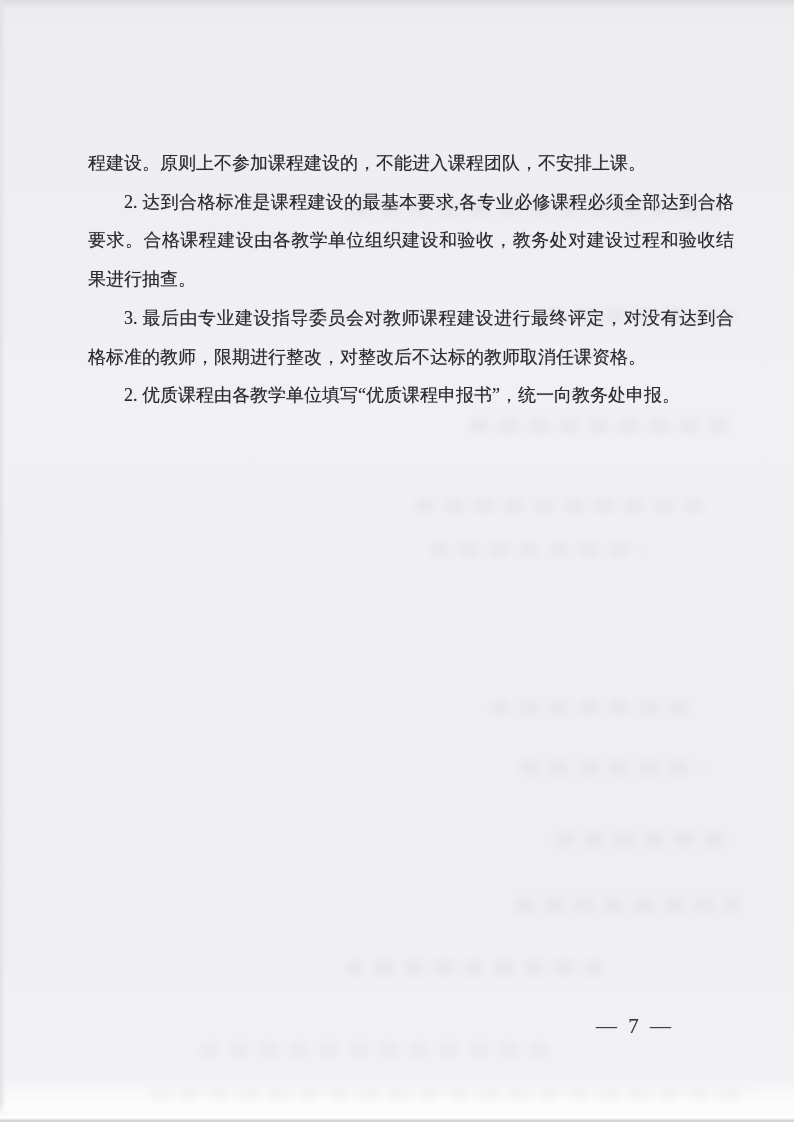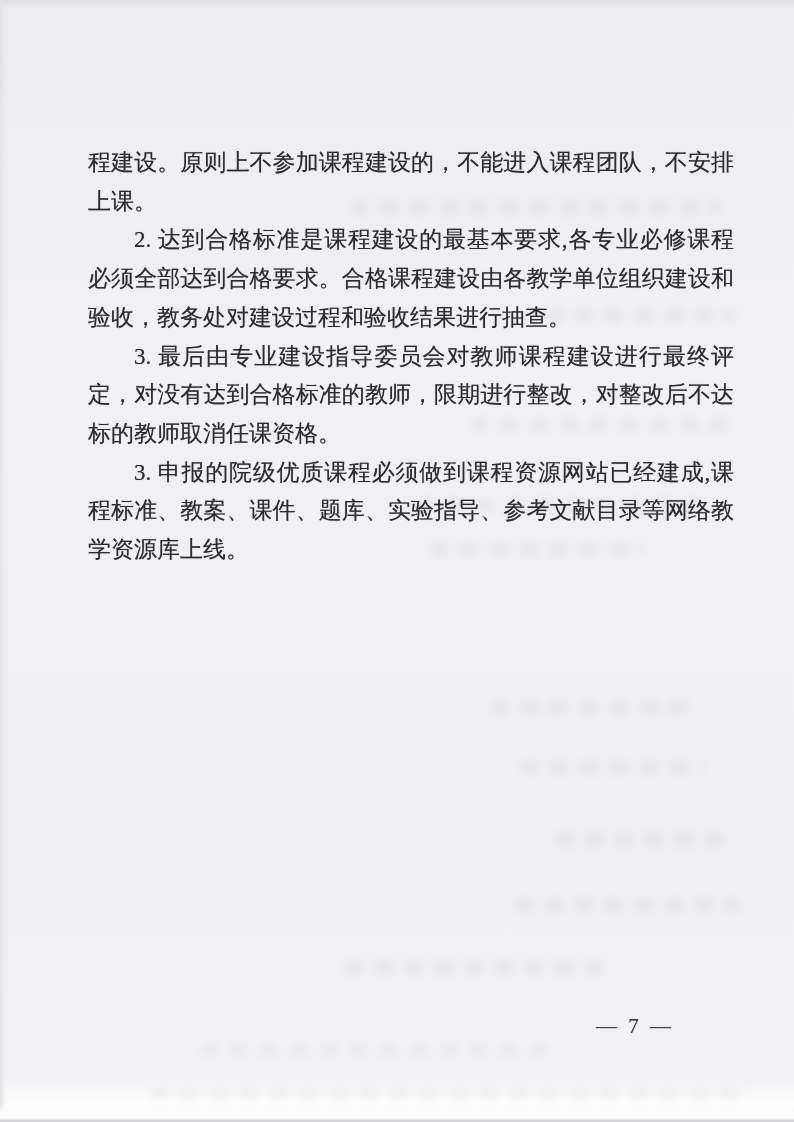--- a/index.html
+++ b/index.html
@@ -30,21 +30,21 @@
     position: absolute;
     left: 0; right: 0; bottom: 0;
     height: 18px;
     background: linear-gradient(180deg, rgba(255,255,255,0) 0%, #fafafc 55%, #fdfdfe 78%, #d7d7db 92%, #cfcfd4 100%);
   }
   .content {
     position: absolute;
     left: 88px;
     top: 144px;
     width: 646px;
-    font-size: 23px;
+    font-size: 18px;
     line-height: 38.7px;
     color: #2b2b31;
     text-align: justify;
     text-shadow: 0 0 0.7px rgba(43,43,49,0.55);
   }
   .content p {
     margin: 0;
     padding: 0;
     text-indent: 2em;
   }
@@ -104,18 +104,18 @@
   <div class="ghost g9"></div>
   <div class="ghost g10"></div>
   <div class="ghost g11"></div>
   <div class="ghost g12"></div>
 </div>
 
 <div class="content">
   <p class="no-indent">程建设。原则上不参加课程建设的，不能进入课程团队，不安排上课。</p>
   <p>2. 达到合格标准是课程建设的最基本要求,各专业必修课程必须全部达到合格要求。合格课程建设由各教学单位组织建设和验收，教务处对建设过程和验收结果进行抽查。</p>
   <p>3. 最后由专业建设指导委员会对教师课程建设进行最终评定，对没有达到合格标准的教师，限期进行整改，对整改后不达标的教师取消任课资格。</p>
-  <p>3. 申报的院级优质课程必须做到课程资源网站已经建成,课程标准、教案、课件、题库、实验指导、参考文献目录等网络教学资源库上线。</p>
+  <p>2. 优质课程由各教学单位填写“优质课程申报书”，统一向教务处申报。</p>
 </div>
 
 <div class="page-number">— 7 —</div>
 
 <div class="scan-edge-bottom"></div>
 
 </body></html>

